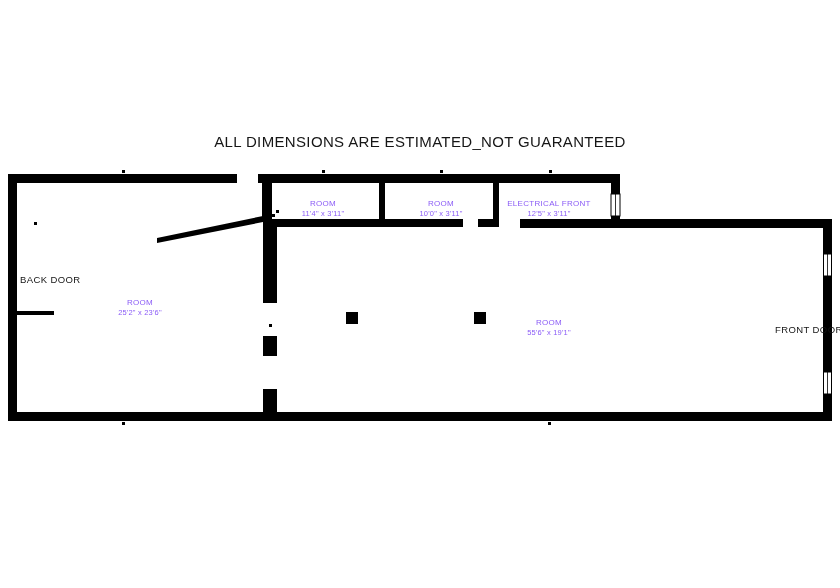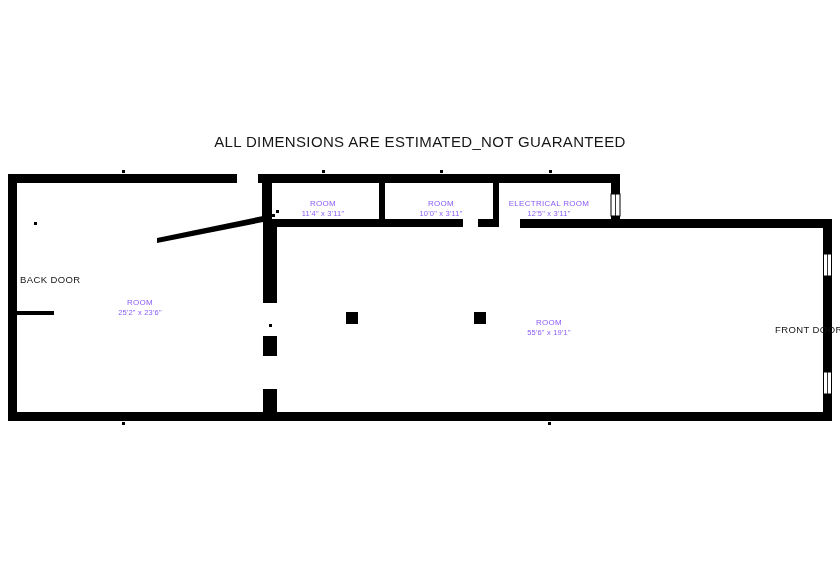--- a/index.html
+++ b/index.html
@@ -181,21 +181,21 @@
     <span class="rl-name">ROOM</span>
     <span class="rl-dims">11'4" x 3'11"</span>
   </div>
 
   <div class="room-label" style="left:391px; top:199px; width:100px;">
     <span class="rl-name">ROOM</span>
     <span class="rl-dims">10'0" x 3'11"</span>
   </div>
 
   <div class="room-label" style="left:489px; top:199px; width:120px;">
-    <span class="rl-name">ELECTRICAL ROOM</span>
+    <span class="rl-name">ELECTRICAL FRONT</span>
     <span class="rl-dims">12'5" x 3'11"</span>
   </div>
 
   <div class="room-label" style="left:499px; top:318px; width:100px;">
     <span class="rl-name">ROOM</span>
     <span class="rl-dims">55'6" x 19'1"</span>
   </div>
 
   <div class="door-label" style="left:20px; top:274px;">BACK DOOR</div>
 

